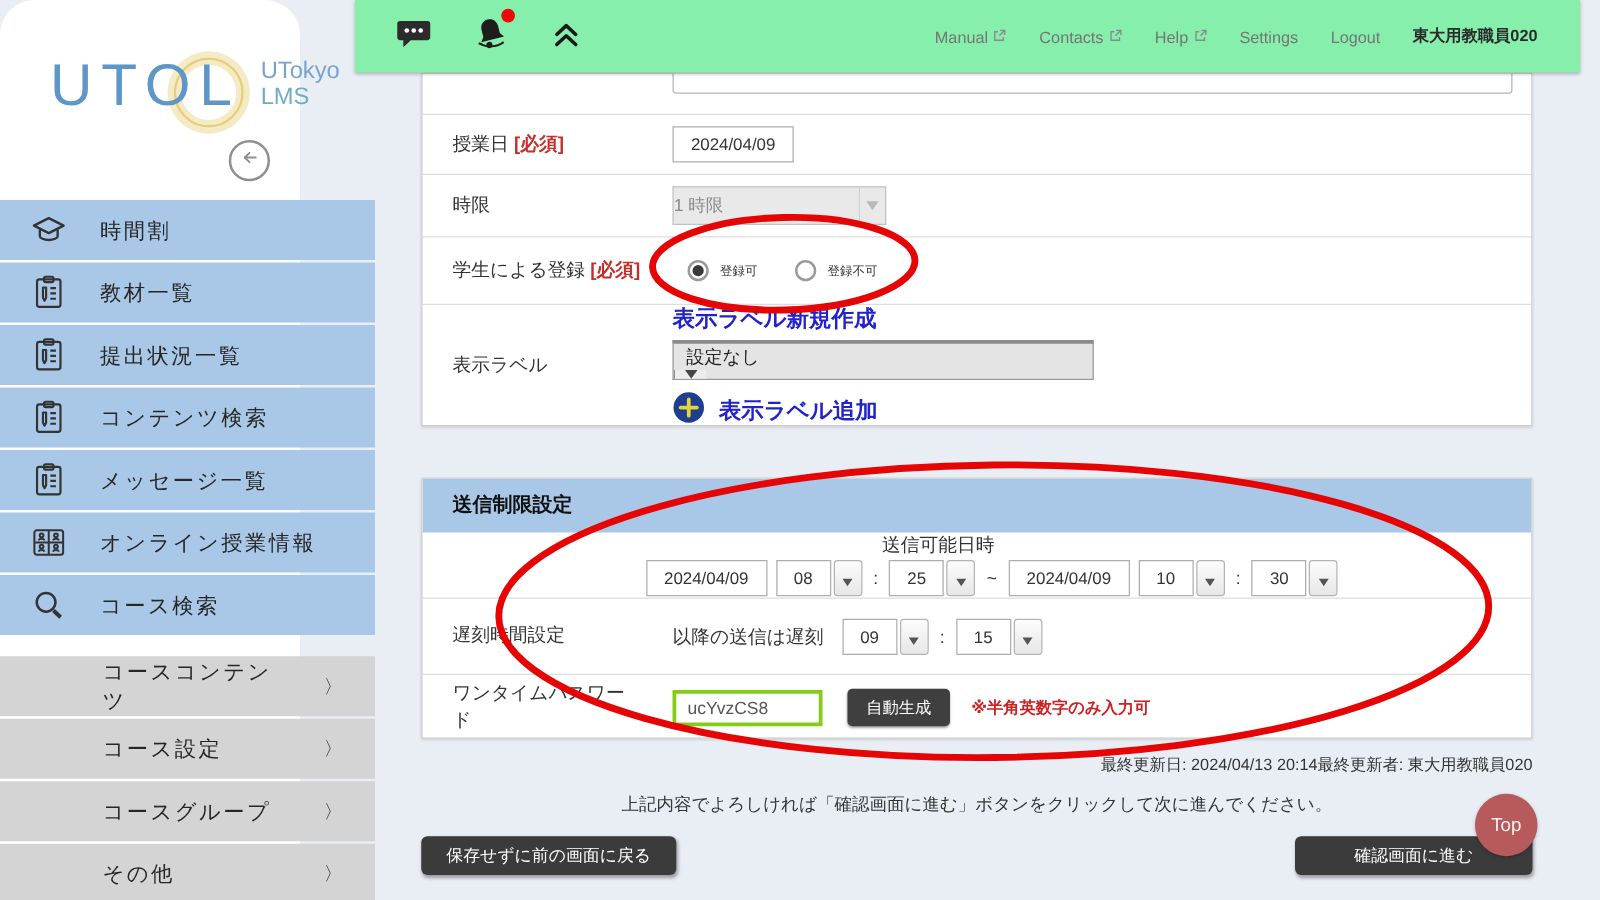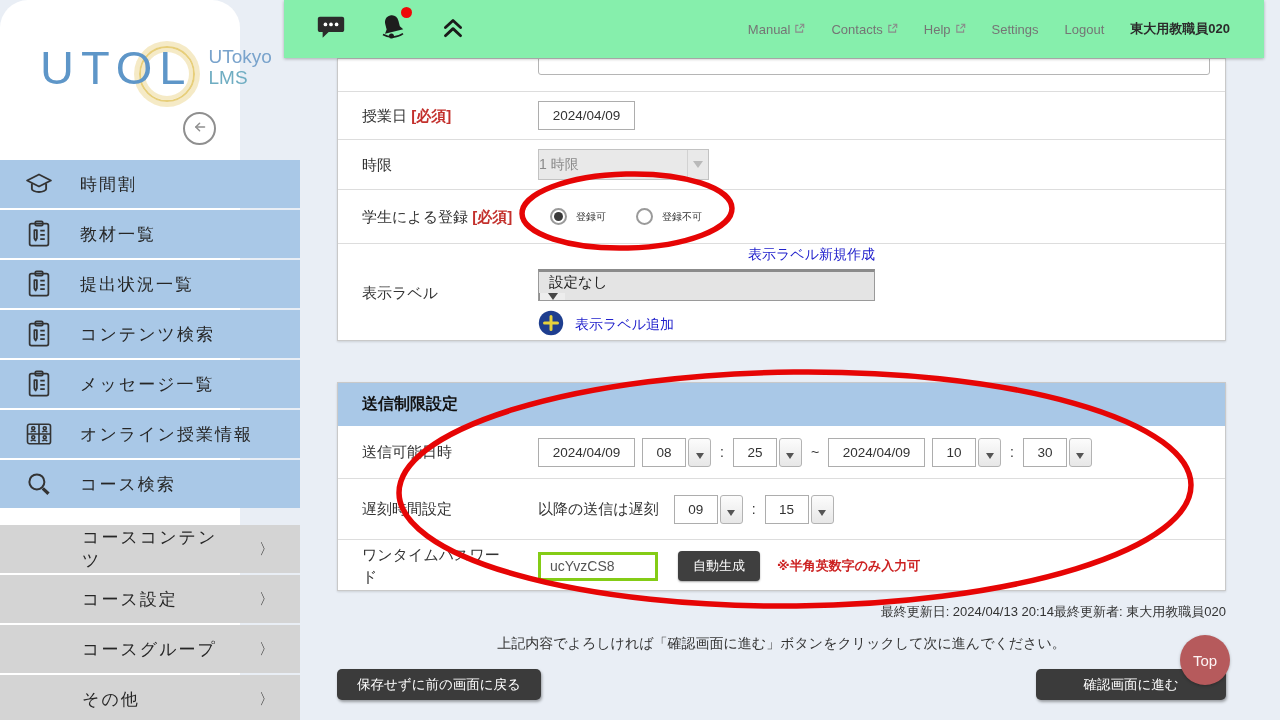--- a/index.html
+++ b/index.html
@@ -31,40 +31,40 @@
   .tb-user { font-size:13px; font-weight:bold; color:#2b2b2b; }
   .bell-wrap { position:relative; }
   .bell-dot { position:absolute; right:-2px; top:-3px; width:11px; height:11px; background:#ee0808; border-radius:50%; }
 
   
   .main { position:absolute; left:300px; top:58px; width:980px; height:662px; }
   .card { position:absolute; left:37px; width:889px; background:#fff; border:1px solid #c9c9c9; box-shadow:0 1px 2px rgba(0,0,0,.12); overflow:hidden; }
   .card1 { top:0; height:283px; }
   .card2 { top:324px; height:209px; }
   .frow { display:flex; align-items:center; padding-left:24px; border-top:1px solid #ddd; position:relative; }
-  .frow.first { border-top:none; }
+  .frow.first { border-top:none;flex-direction:column; }
   .flabel { width:176px; flex-shrink:0; font-size:15px; color:#333; line-height:1.45; }
   .req { color:#c3302c; font-weight:bold; }
   .r0 { height:32px; }
   .r0 .cutoff-input { position:absolute; left:200px; right:15px; top:-22px; height:38px; border:1px solid #b5b5b5; border-radius:3px; background:#fff; }
   .r1 { height:48px; } .r2 { height:50px; } .r3 { height:54px; } .r4 { height:99px; }
   .date-box { width:97px; height:29px; border:1px solid #adadad; background:#fff; text-align:center; font-size:13.5px; color:#333; font-family:inherit; }
   .sel-disabled { width:171px; height:31px; background:#e9e9e9; border:1px solid #c2c2c2; display:flex; align-items:center; cursor:default; }
   .sel-disabled .txt { flex:1; font-size:14px; color:#8a8a8a; }
   .sel-disabled .arr { width:21px; height:100%; border-left:1px solid #d2d2d2; display:flex; align-items:center; justify-content:center; }
   .tri { width:0; height:0; border-left:5px solid transparent; border-right:5px solid transparent; border-top:7px solid #474747; }
   .tri.light { border-top-color:#b9b9b9; }
   .tri.small { border-left-width:4px; border-right-width:4px; border-top-width:6px; border-top-color:#555; }
   .radio-group { display:flex; align-items:center; gap:10px; margin-left:12px; }
   .radio-opt { display:flex; align-items:center; gap:9px; margin-right:20px; cursor:pointer; }
   .radio-circle { width:17px; height:17px; border-radius:50%; border:2px solid #9a9a9a; background:#fff; display:flex; align-items:center; justify-content:center; }
   .radio-circle.checked::after { content:""; width:9px; height:9px; border-radius:50%; background:#3a3a3a; }
   .radio-lbl { font-size:10px; color:#333; }
   .col { display:flex; flex-direction:column; }
-  .link { color:#2222cc; font-weight:normal; font-size:14px; text-decoration:none; cursor:pointer;text-align:right; }
+  .link { color:#2222cc; font-weight:bold; font-size:18px; text-decoration:none; cursor:pointer; }
   .sel-box { width:337px; height:32px; background:#e4e4e4; border:1px solid #9a9a9a; border-top:3px solid #8b8b8b; display:flex; margin-top:5px; cursor:pointer;flex-direction:column; }
   .sel-box .txt { flex:1; padding-left:10px; font-size:14.5px; color:#222; display:flex; align-items:center; }
   .sel-box .arr { width:26px; border-left:1px solid #8f8f8f; display:flex; align-items:center; justify-content:center; background:#ededed; }
   .addrow { display:flex; align-items:center; gap:11px; margin-top:9px; cursor:pointer; }
   .sec-head { height:43px; background:#a9c8e7; display:flex; align-items:center; padding-left:24px; font-size:16px; font-weight:bold; color:#121212; }
   .ra { height:52px; } .rb { height:61px; } .rc { height:53px; }
   .ctl-row { display:flex; align-items:center; gap:7px; }
   .spin { display:flex; align-items:center; }
   .spin-val { width:44px; height:29px; border:1px solid #adadad; background:#fff; text-align:center; font-size:13.5px; color:#333; font-family:inherit; }
   .spin-btn { width:23px; height:29px; margin-left:2px; border:1px solid #b3b3b3; border-radius:3px; background:linear-gradient(#fcfcfc,#e7e7e7); display:flex; align-items:center; justify-content:center; cursor:pointer; padding-top:8px; }

